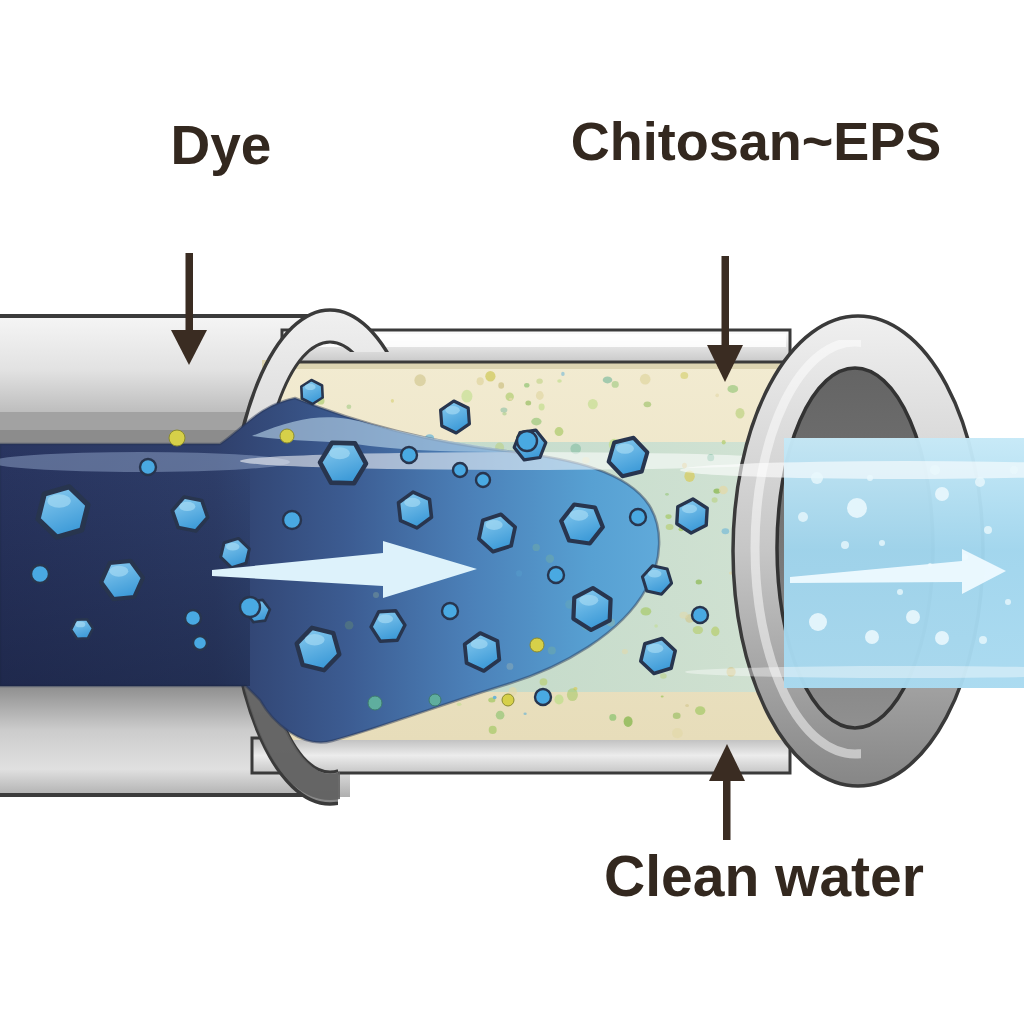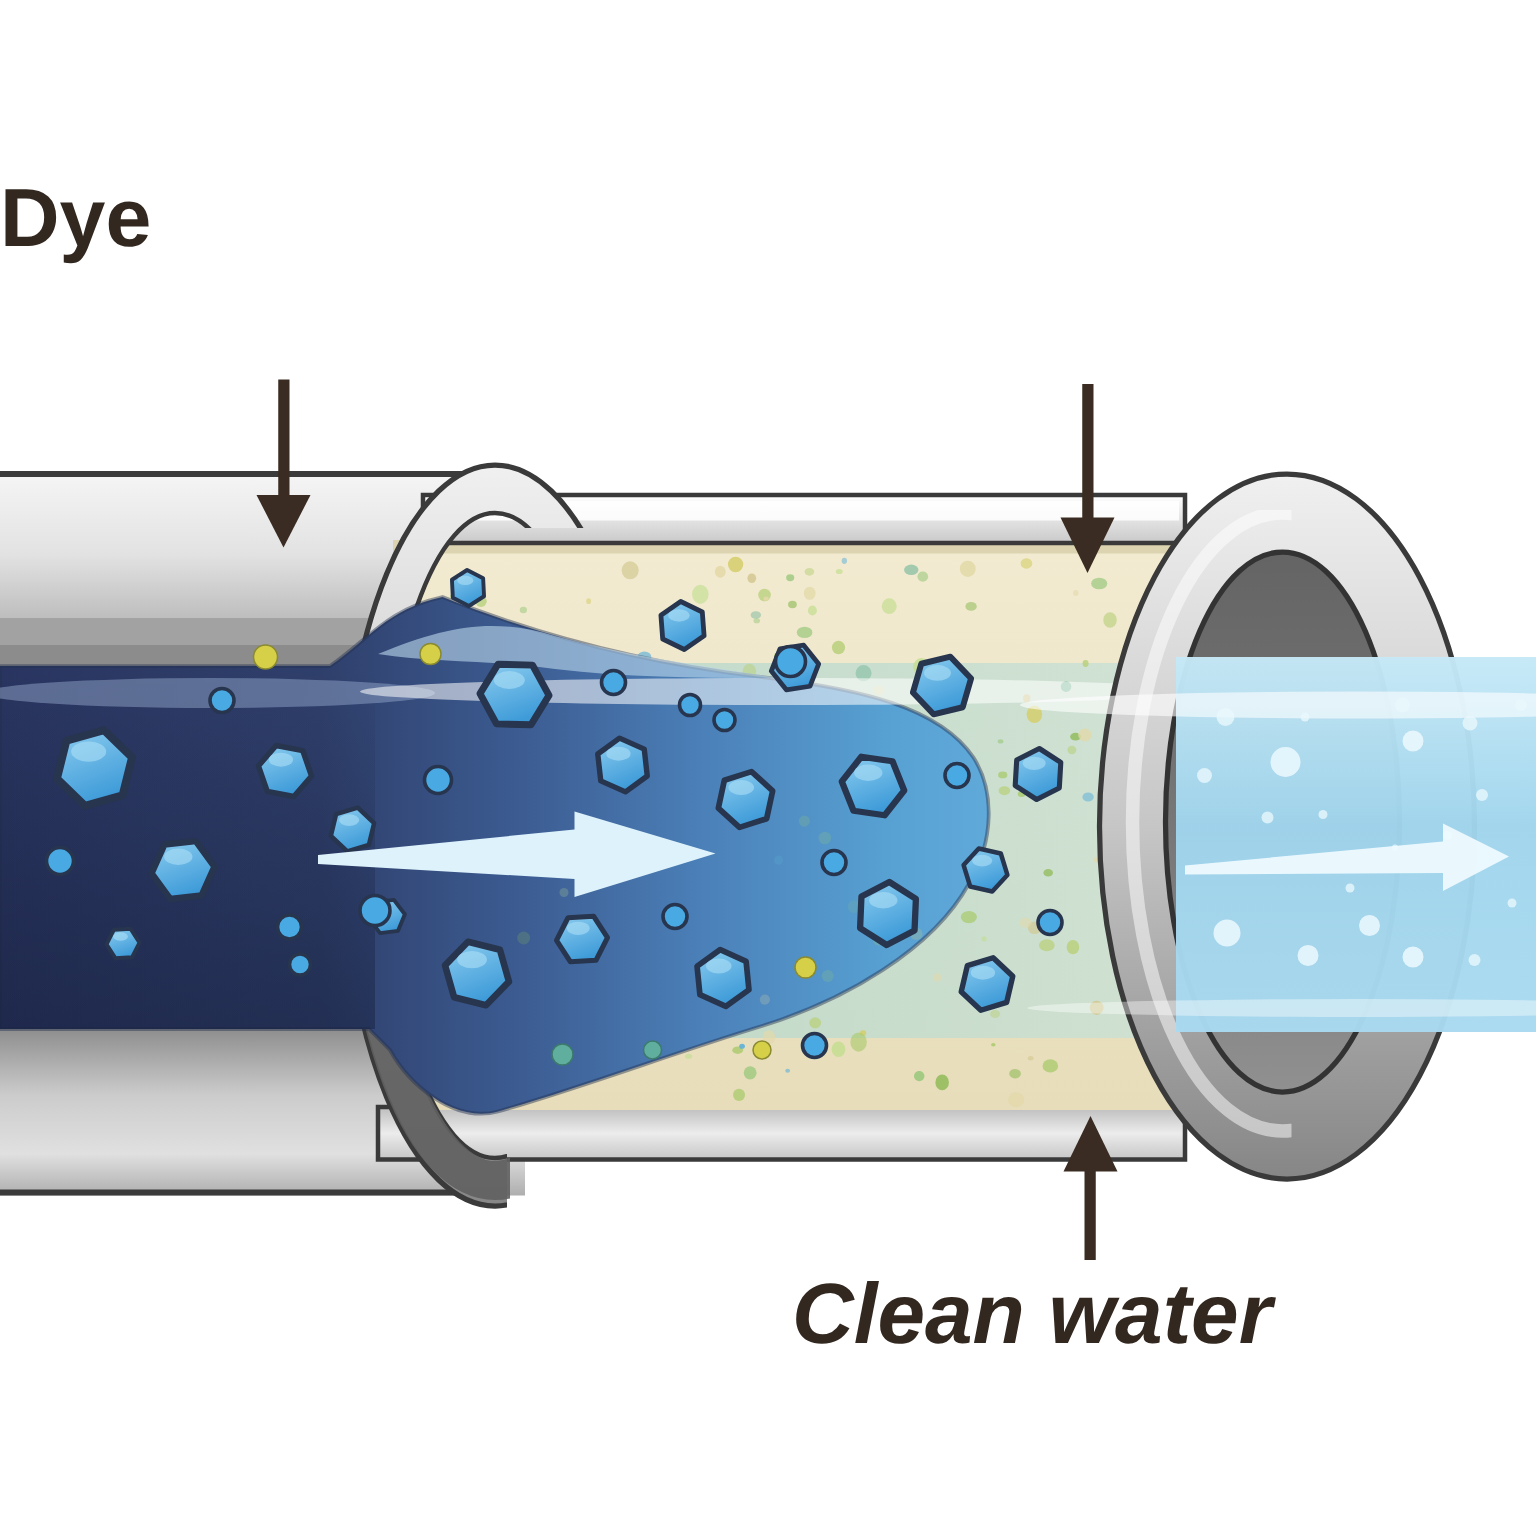--- a/index.html
+++ b/index.html
@@ -1,23 +1,23 @@
 <!DOCTYPE html>
 <html><head>
 <meta charset="utf-8">
 <style>
   html,body{margin:0;padding:0;background:#ffffff;}
   .canvas{position:relative;width:1024px;height:1024px;background:#ffffff;overflow:hidden;
           font-family:"Liberation Sans", sans-serif;}
   .canvas svg{position:absolute;left:0;top:0;}
-  .label{position:absolute;text-align:left;font-weight:700;color:#33281f;
+  .label{position:absolute;text-align:center;font-weight:700;color:#33281f;margin-left:31px;
          -webkit-font-smoothing:antialiased;}
   .label-dye{left:0px;top:116px;width:380px;font-size:55px;line-height:59px;}
   .label-filter{left:520px;top:112px;width:410px;font-size:54px;line-height:59px;}
-  .label-clean{left:528px;top:846px;width:410px;font-size:57px;line-height:60px;font-style:italic;}
+  .label-clean{left:528px;top:846px;width:410px;font-size:57px;line-height:60px;}
 </style>
 </head>
 <body>
 
 <div class="canvas">
 
 <svg width="1024" height="1024" viewBox="0 0 1024 1024">
   <defs>
     <linearGradient id="pipeTopG" x1="0" y1="0" x2="0" y2="1">
       <stop offset="0" stop-color="#f5f5f5"></stop>
@@ -433,18 +433,19 @@
       <polygon points="709,781 745,781 727,744" fill="#3a2c22"></polygon>
       <rect x="723" y="779" width="7.5" height="61" fill="#3a2c22"></rect>
     </g>
   </g>
 </svg>
 
 <div class="label label-dye">
   <div>Dye</div>
 </div>
 <div class="label label-filter">
+  <div>Chitosan~EPS</div>
 </div>
 <div class="label label-clean">
   <div>Clean water</div>
 </div>
 
 </div>
 
 </body></html>

